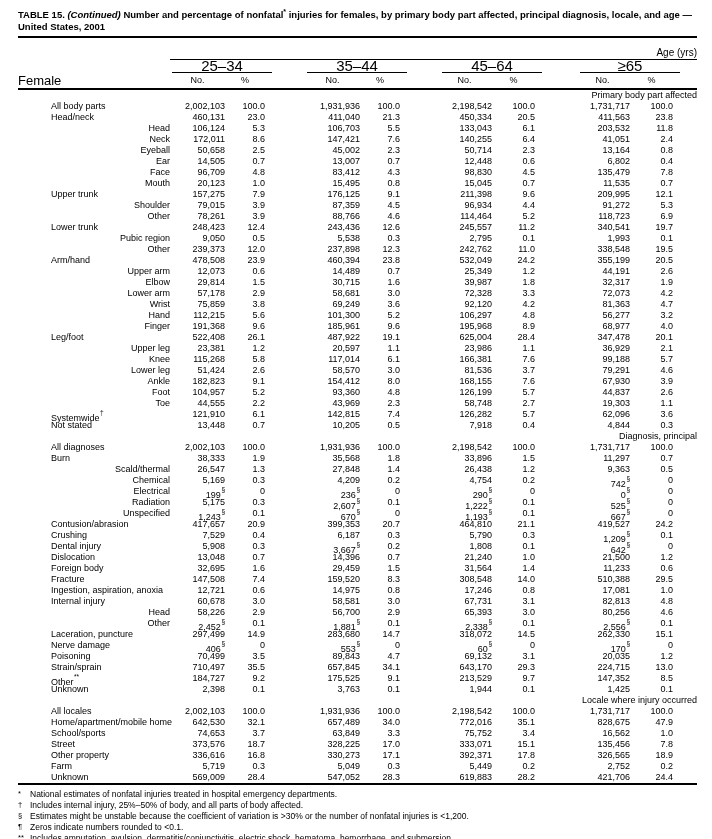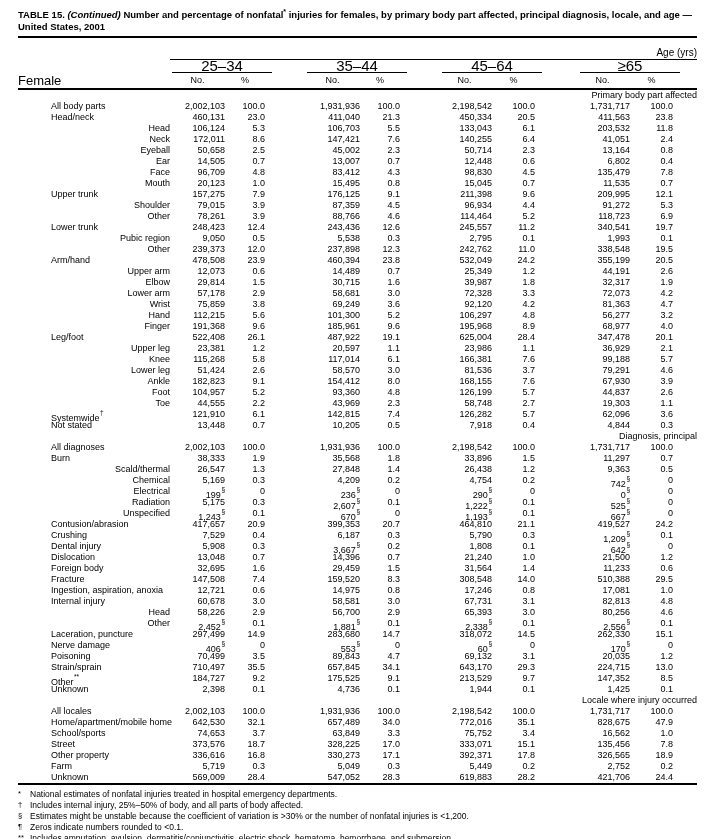--- a/index.html
+++ b/index.html
@@ -707,21 +707,21 @@
         <div class="num">9.1</div>
         <div class="num">213,529</div>
         <div class="num">9.7</div>
         <div class="num">147,352</div>
         <div class="num">8.5</div>
       </div>
       <div class="row">
         <div class="lbl ind1">Unknown</div>
         <div class="num">2,398</div>
         <div class="num">0.1</div>
-        <div class="num">4,736</div>
+        <div class="num">3,763</div>
         <div class="num">0.1</div>
         <div class="num">1,944</div>
         <div class="num">0.1</div>
         <div class="num">1,425</div>
         <div class="num">0.1</div>
       </div>
       <div class="row">
         <div class="sect">Locale where injury occurred</div>
       </div>
       <div class="row">

